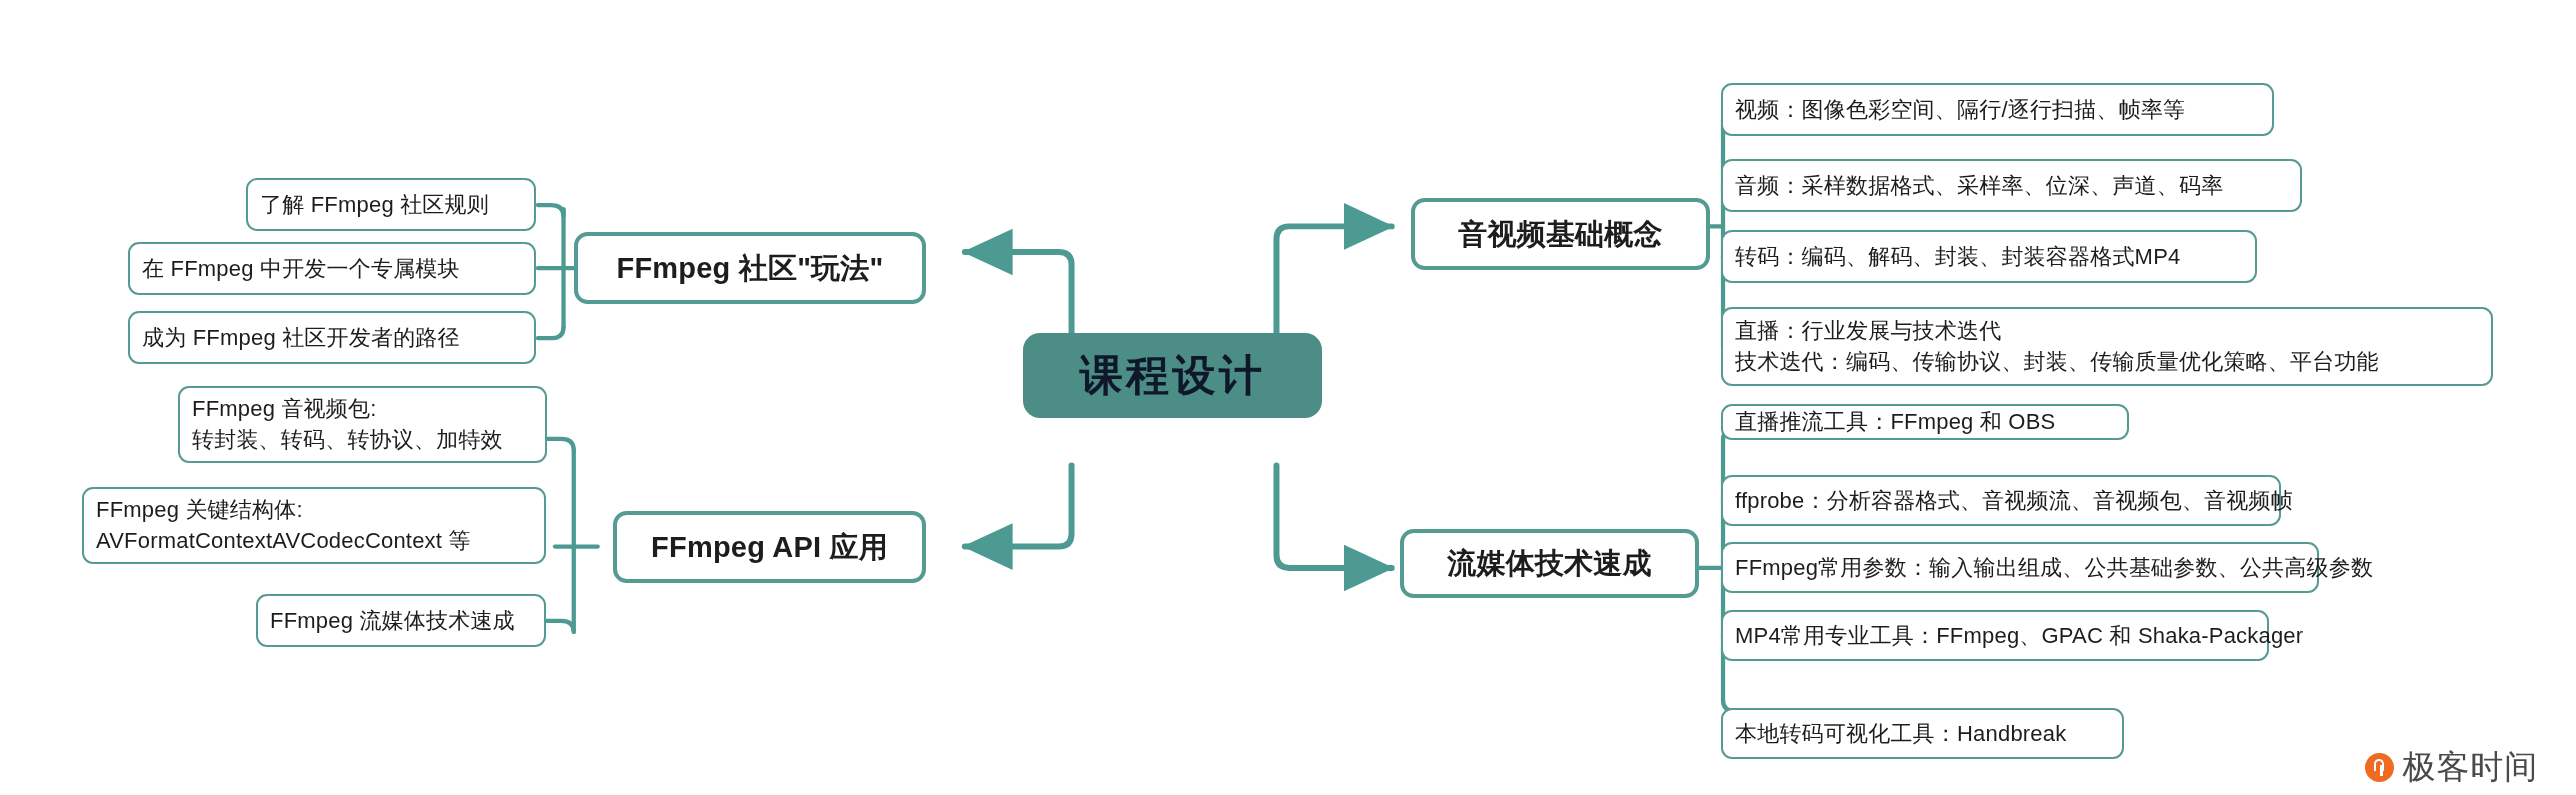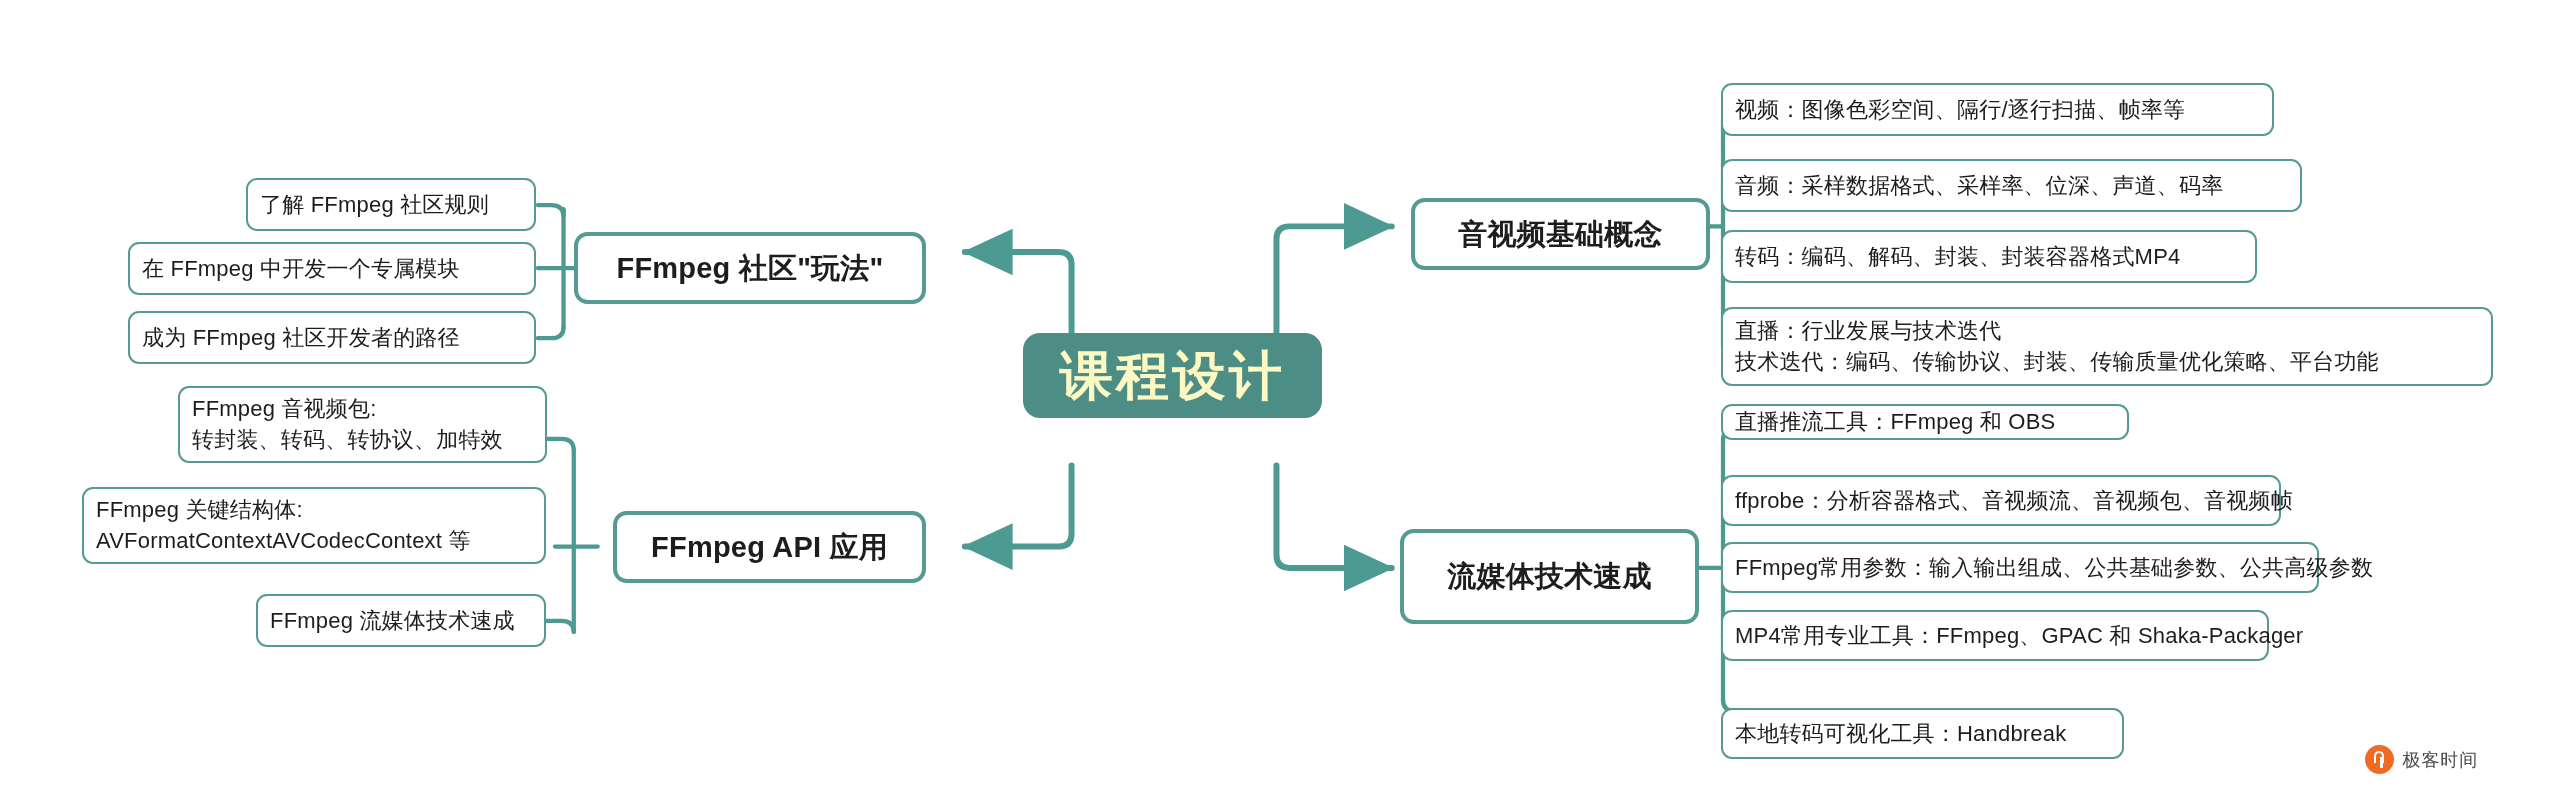--- a/index.html
+++ b/index.html
@@ -46,22 +46,22 @@
     font-weight: bold;
     border-width: 4.3px;
     border-radius: 13.7px;
     padding: 0 19px;
     justify-content: center;
   }
   .node.root {
     background: #4c8d86;
     border: none;
     border-radius: 17px;
-    color: #fef9c3;
-    font-size: 53px;
+    color: #0f172a;
+    font-size: 43px;
     font-weight: bold;
     letter-spacing: 3.4px;
     justify-content: center;
     align-items: center;
     text-align: center;
   }
   .node.twoline {
     line-height: 1.38;
     padding-top: 1.7px;
     padding-bottom: 1.7px;
@@ -96,21 +96,21 @@
   .wm-logo::before {
     content: "";
     position: absolute;
     left: 15.4px;
     top: 12px;
     width: 2.6px;
     height: 11px;
     background: #ffffff;
   }
   .wm-text {
-    font-size: 18px;
+    font-size: 33px;
     color: #4a4a4a;
     letter-spacing: 0.9px;
     font-family: "DejaVu Sans", sans-serif;
   }
 </style>
 </head>
 <body>
 
 <div id="canvas">
 
@@ -218,21 +218,21 @@
 
   <div class="node leaf" style="left:1721px; top:230px; width:536px; height:53px;">
     <span>转码：编码、解码、封装、封装容器格式MP4</span>
   </div>
 
   <div class="node leaf twoline" style="left:1721px; top:307px; width:772px; height:79px;">
     <span>直播：行业发展与技术迭代
 技术迭代：编码、传输协议、封装、传输质量优化策略、平台功能</span>
   </div>
 
-  <div class="node branch" style="left:1400px; top:529px; width:299px; height:95px;">
+  <div class="node branch" style="left:1400px; top:529px; width:299px; height:69px;">
     <span>流媒体技术速成</span>
   </div>
 
   <div class="node leaf" style="left:1721px; top:404px; width:408px; height:36px;">
     <span>直播推流工具：FFmpeg 和 OBS</span>
   </div>
 
   <div class="node leaf" style="left:1721px; top:475px; width:560px; height:51px;">
     <span>ffprobe：分析容器格式、音视频流、音视频包、音视频帧</span>
   </div>

